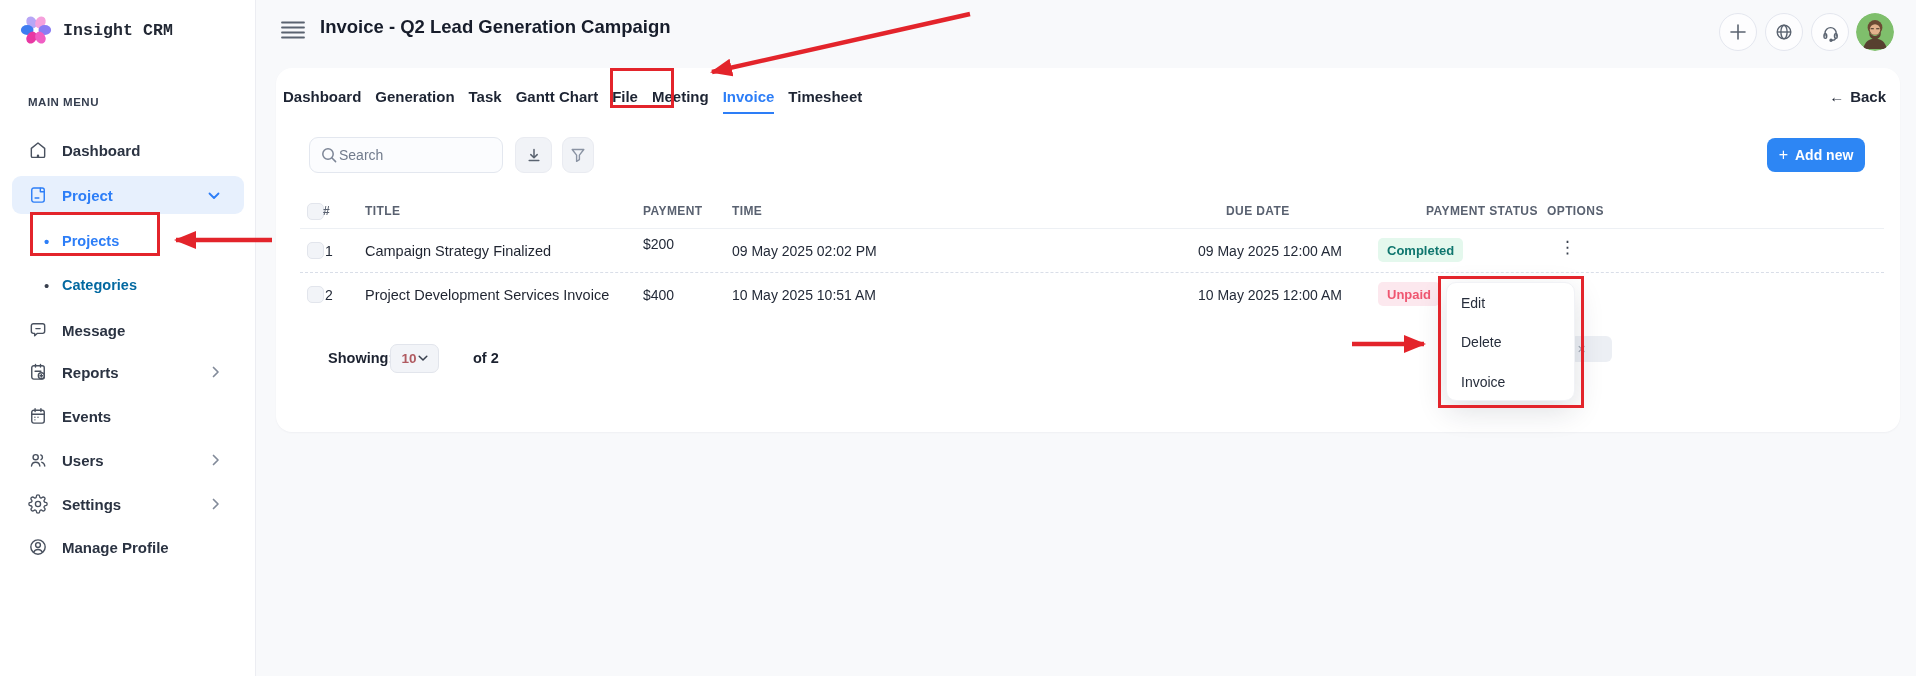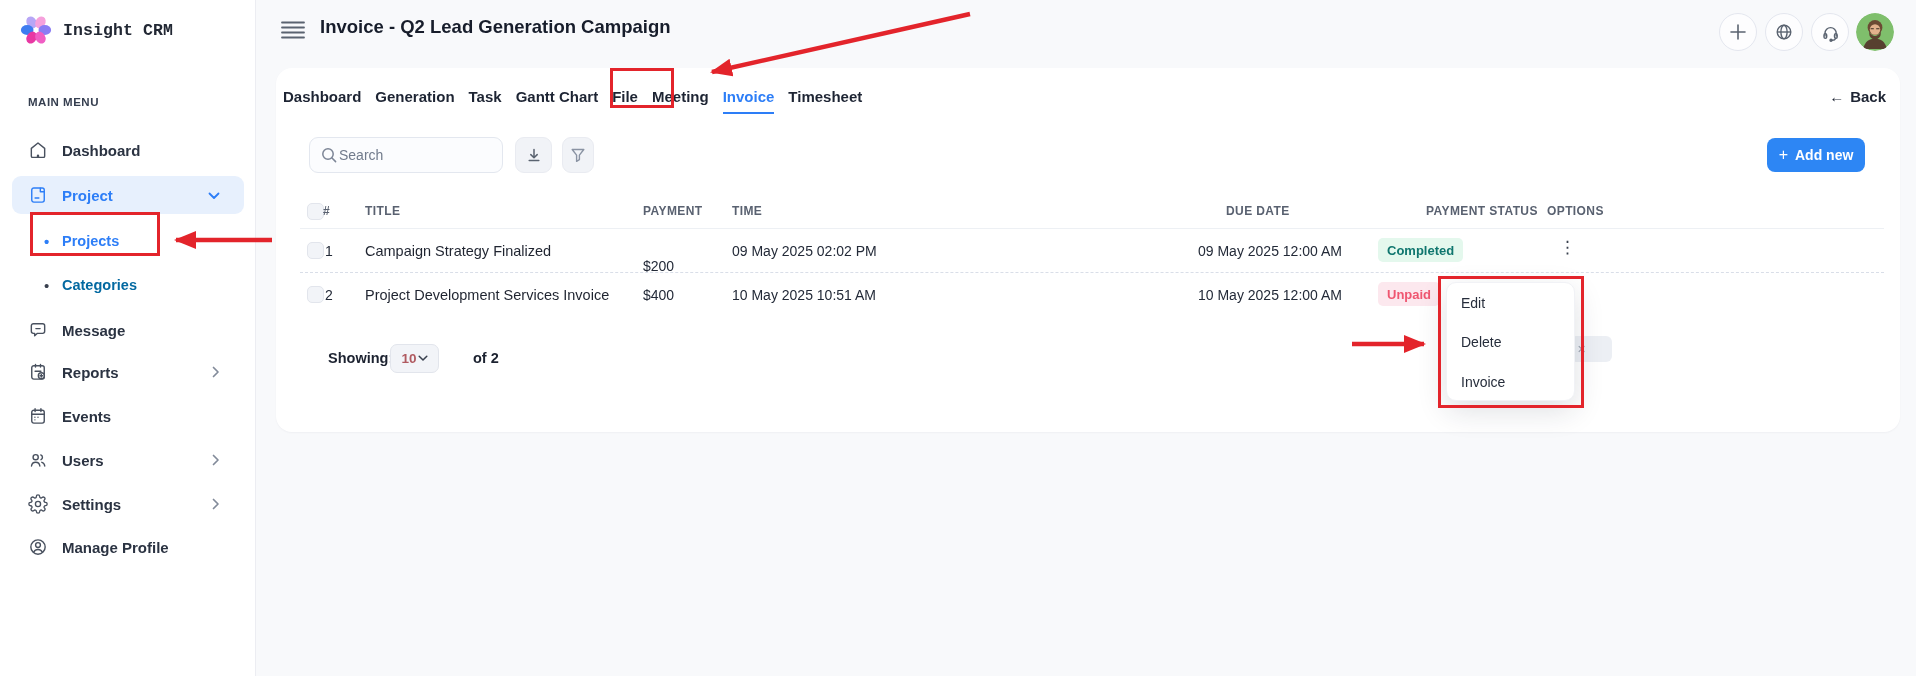--- a/index.html
+++ b/index.html
@@ -306,21 +306,21 @@
     <span class="th" style="left:456px;">TIME</span>
     <span class="th" style="left:922px;margin-left:28px;">DUE DATE</span>
     <span class="th" style="left:1102px;padding-left:48px;">PAYMENT STATUS</span>
     <span class="th" style="left:1271px;">OPTIONS</span>
     <div class="hdr-divider"></div>
 
     <div>
       <div class="checkbox" style="left:31px; top:174px;"></div>
       <span class="cell" style="left:49px; top:175px;">1</span>
       <span class="cell title" style="left:89px; top:175px;">Campaign Strategy Finalized</span>
-      <span class="cell" style="left:367px; top:190px;">$200</span>
+      <span class="cell" style="left:367px; top:168px;">$200</span>
       <span class="cell" style="left:456px; top:175px;">09 May 2025 02:02 PM</span>
       <span class="cell" style="left:922px; top:175px;">09 May 2025 12:00 AM</span>
       <span class="badge completed" style="left:1102px; top:170px;">Completed</span>
       <span class="dots" style="left:1283px; top:176px;">⋮</span>
     </div>
     <div class="row-divider" style="top:204px;"></div>
 
     <div>
       <div class="checkbox" style="left:31px; top:218px;"></div>
       <span class="cell" style="left:49px; top:219px;">2</span>

